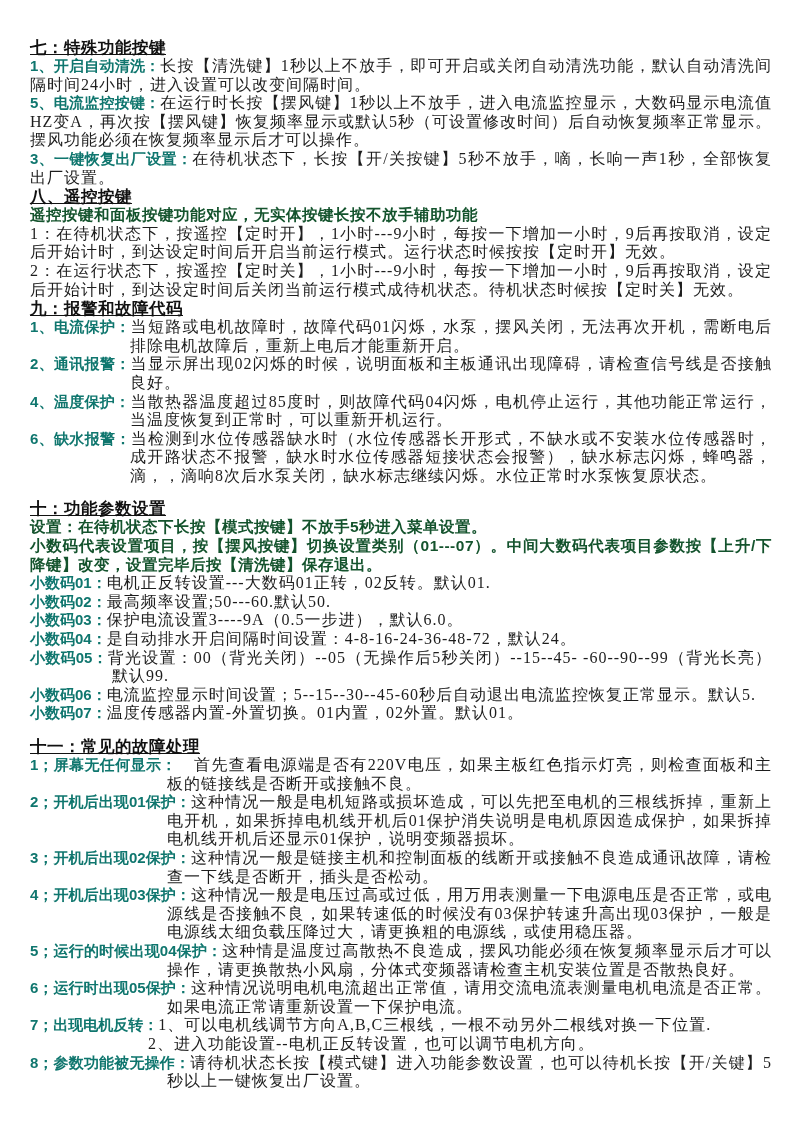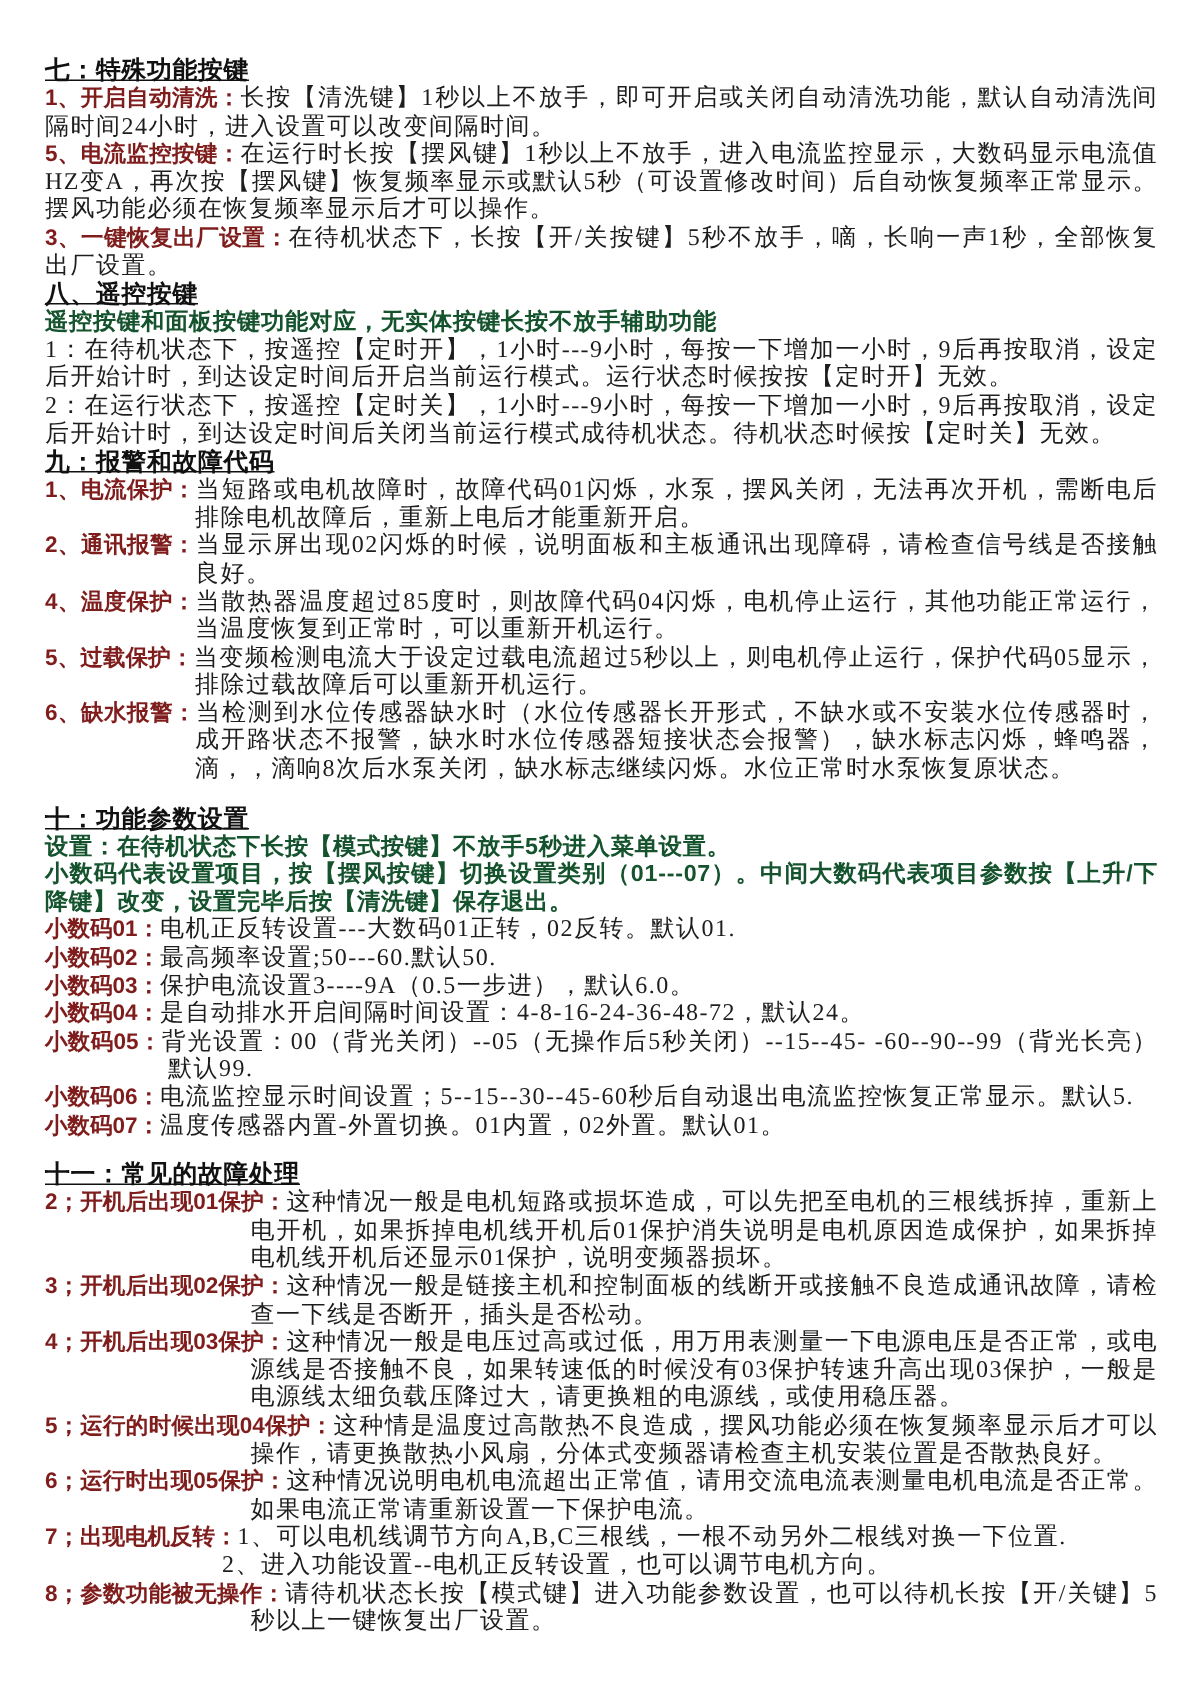--- a/index.html
+++ b/index.html
@@ -16,21 +16,21 @@
     margin:0; padding:0;
     font-family:"Liberation Sans","DejaVu Sans",sans-serif;
     font-weight:bold; font-size:16.5px; color:#111;
     letter-spacing:0.5px; line-height:19px;text-decoration:underline;
   }
   .sec { margin:0; }
   .mt { margin-top:14px; }
   .item { margin:0; text-align:justify; letter-spacing:1px; }
   .lbl {
     font-family:"Liberation Sans","DejaVu Sans",sans-serif;
-    font-weight:bold; font-size:15px; letter-spacing:0; color:#7f1d1d;
+    font-weight:bold; font-size:15px; letter-spacing:0; color:#0f766e;
   }
   .sub {
     margin:0;
     font-family:"Liberation Sans","DejaVu Sans",sans-serif;
     font-weight:bold; font-size:15.5px; letter-spacing:0.5px; color:#14532d;
     text-align:justify;
   }
   .txt { white-space:pre-wrap; }
   .hang100 { padding-left:100px; text-indent:-100px; }
   .hang82  { padding-left:82px;  text-indent:-82px; }
@@ -54,39 +54,39 @@
     <p class="sub">遥控按键和面板按键功能对应，无实体按键长按不放手辅助功能</p>
     <p class="item"><span class="txt">1：在待机状态下，按遥控【定时开】，1小时---9小时，每按一下增加一小时，9后再按取消，设定后开始计时，到达设定时间后开启当前运行模式。运行状态时候按按【定时开】无效。</span></p>
     <p class="item"><span class="txt">2：在运行状态下，按遥控【定时关】，1小时---9小时，每按一下增加一小时，9后再按取消，设定后开始计时，到达设定时间后关闭当前运行模式成待机状态。待机状态时候按【定时关】无效。</span></p>
   </section>
 
   <section class="sec">
     <h2 class="hd">九：报警和故障代码</h2>
     <p class="item hang100"><b class="lbl">1、电流保护：</b><span class="txt">当短路或电机故障时，故障代码01闪烁，水泵，摆风关闭，无法再次开机，需断电后排除电机故障后，重新上电后才能重新开启。</span></p>
     <p class="item hang100"><b class="lbl">2、通讯报警：</b><span class="txt">当显示屏出现02闪烁的时候，说明面板和主板通讯出现障碍，请检查信号线是否接触良好。</span></p>
     <p class="item hang100"><b class="lbl">4、温度保护：</b><span class="txt">当散热器温度超过85度时，则故障代码04闪烁，电机停止运行，其他功能正常运行，当温度恢复到正常时，可以重新开机运行。</span></p>
-    <p class="item hang100"><b class="lbl">5、过载保护：</b><span class="txt">当变频检测电流大于设定过载电流超过5秒以上，则电机停止运行，保护代码05显示，排除过载故障后可以重新开机运行。</span></p>
     <p class="item hang100"><b class="lbl">6、缺水报警：</b><span class="txt">当检测到水位传感器缺水时（水位传感器长开形式，不缺水或不安装水位传感器时，成开路状态不报警，缺水时水位传感器短接状态会报警），缺水标志闪烁，蜂鸣器，滴，，滴响8次后水泵关闭，缺水标志继续闪烁。水位正常时水泵恢复原状态。</span></p>
   </section>
 
   <section class="sec mt">
     <h2 class="hd">十：功能参数设置</h2>
     <p class="sub">设置：在待机状态下长按【模式按键】不放手5秒进入菜单设置。</p>
     <p class="sub">小数码代表设置项目，按【摆风按键】切换设置类别（01---07）。中间大数码代表项目参数按【上升/下降键】改变，设置完毕后按【清洗键】保存退出。</p>
     <p class="item hang82"><b class="lbl">小数码01：</b><span class="txt">电机正反转设置---大数码01正转，02反转。默认01.</span></p>
     <p class="item hang82"><b class="lbl">小数码02：</b><span class="txt">最高频率设置;50---60.默认50.</span></p>
     <p class="item hang82"><b class="lbl">小数码03：</b><span class="txt">保护电流设置3----9A（0.5一步进），默认6.0。</span></p>
     <p class="item hang82"><b class="lbl">小数码04：</b><span class="txt">是自动排水开启间隔时间设置：4-8-16-24-36-48-72，默认24。</span></p>
     <p class="item hang82"><b class="lbl">小数码05：</b><span class="txt">背光设置：00（背光关闭）--05（无操作后5秒关闭）--15--45- -60--90--99（背光长亮）默认99.</span></p>
     <p class="item hang82"><b class="lbl">小数码06：</b><span class="txt">电流监控显示时间设置；5--15--30--45-60秒后自动退出电流监控恢复正常显示。默认5.</span></p>
     <p class="item hang82"><b class="lbl">小数码07：</b><span class="txt">温度传感器内置-外置切换。01内置，02外置。默认01。</span></p>
   </section>
 
   <section class="sec mt">
     <h2 class="hd">十一：常见的故障处理</h2>
+    <p class="item hang137"><b class="lbl">1；屏幕无任何显示：</b><span class="txt">　首先查看电源端是否有220V电压，如果主板红色指示灯亮，则检查面板和主板的链接线是否断开或接触不良。</span></p>
     <p class="item hang137"><b class="lbl">2；开机后出现01保护：</b><span class="txt">这种情况一般是电机短路或损坏造成，可以先把至电机的三根线拆掉，重新上电开机，如果拆掉电机线开机后01保护消失说明是电机原因造成保护，如果拆掉电机线开机后还显示01保护，说明变频器损坏。</span></p>
     <p class="item hang137"><b class="lbl">3；开机后出现02保护：</b><span class="txt">这种情况一般是链接主机和控制面板的线断开或接触不良造成通讯故障，请检查一下线是否断开，插头是否松动。</span></p>
     <p class="item hang137"><b class="lbl">4；开机后出现03保护：</b><span class="txt">这种情况一般是电压过高或过低，用万用表测量一下电源电压是否正常，或电源线是否接触不良，如果转速低的时候没有03保护转速升高出现03保护，一般是电源线太细负载压降过大，请更换粗的电源线，或使用稳压器。</span></p>
     <p class="item hang137"><b class="lbl">5；运行的时候出现04保护：</b><span class="txt">这种情是温度过高散热不良造成，摆风功能必须在恢复频率显示后才可以操作，请更换散热小风扇，分体式变频器请检查主机安装位置是否散热良好。</span></p>
     <p class="item hang137"><b class="lbl">6；运行时出现05保护：</b><span class="txt">这种情况说明电机电流超出正常值，请用交流电流表测量电机电流是否正常。如果电流正常请重新设置一下保护电流。</span></p>
     <p class="item hang118"><b class="lbl">7；出现电机反转：</b><span class="txt">1、可以电机线调节方向A,B,C三根线，一根不动另外二根线对换一下位置.
 2、进入功能设置--电机正反转设置，也可以调节电机方向。</span></p>
     <p class="item hang137"><b class="lbl">8；参数功能被无操作：</b><span class="txt">请待机状态长按【模式键】进入功能参数设置，也可以待机长按【开/关键】5秒以上一键恢复出厂设置。</span></p>
   </section>
 

